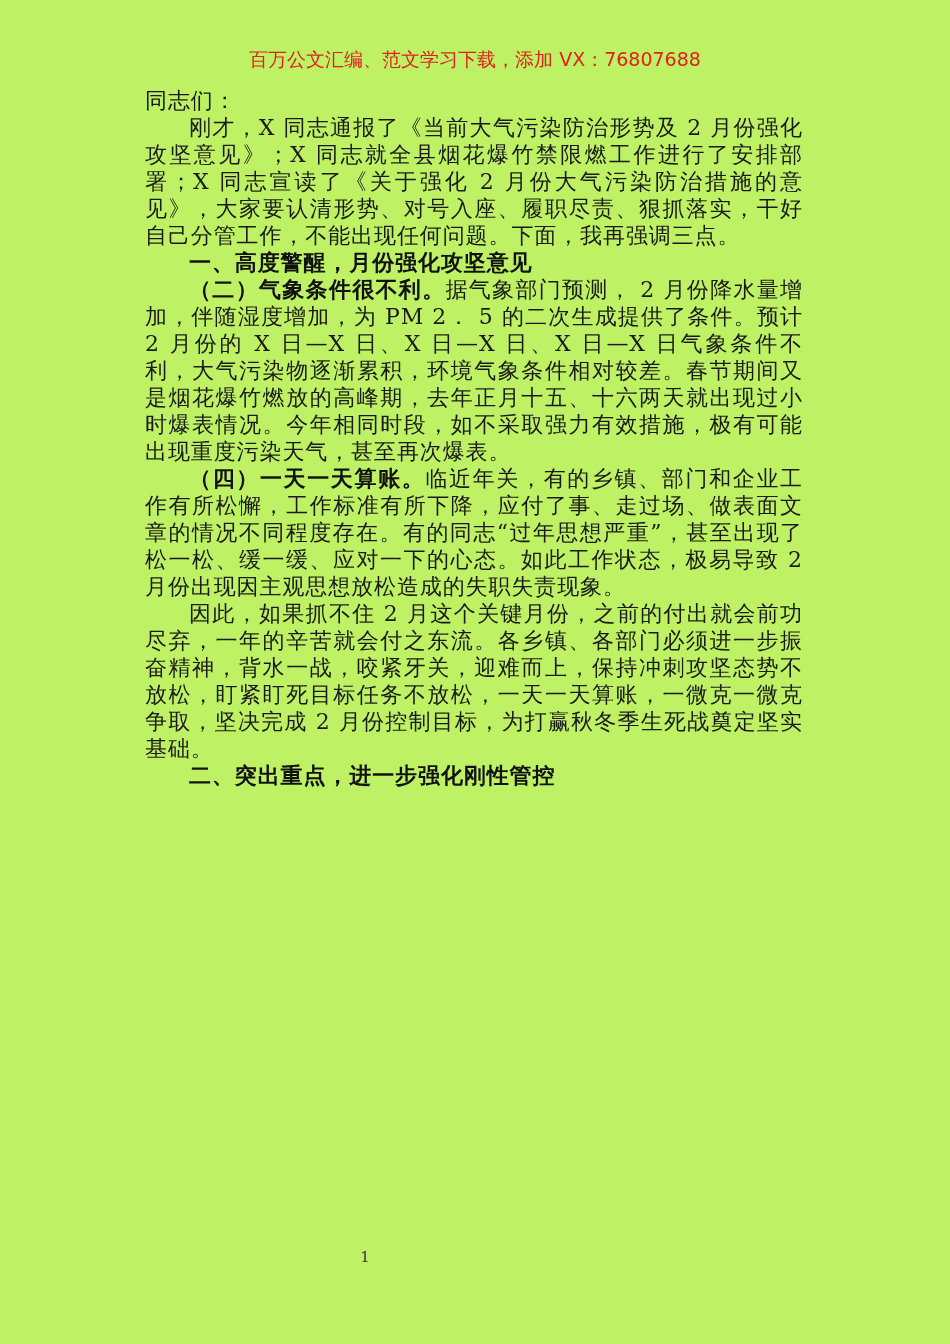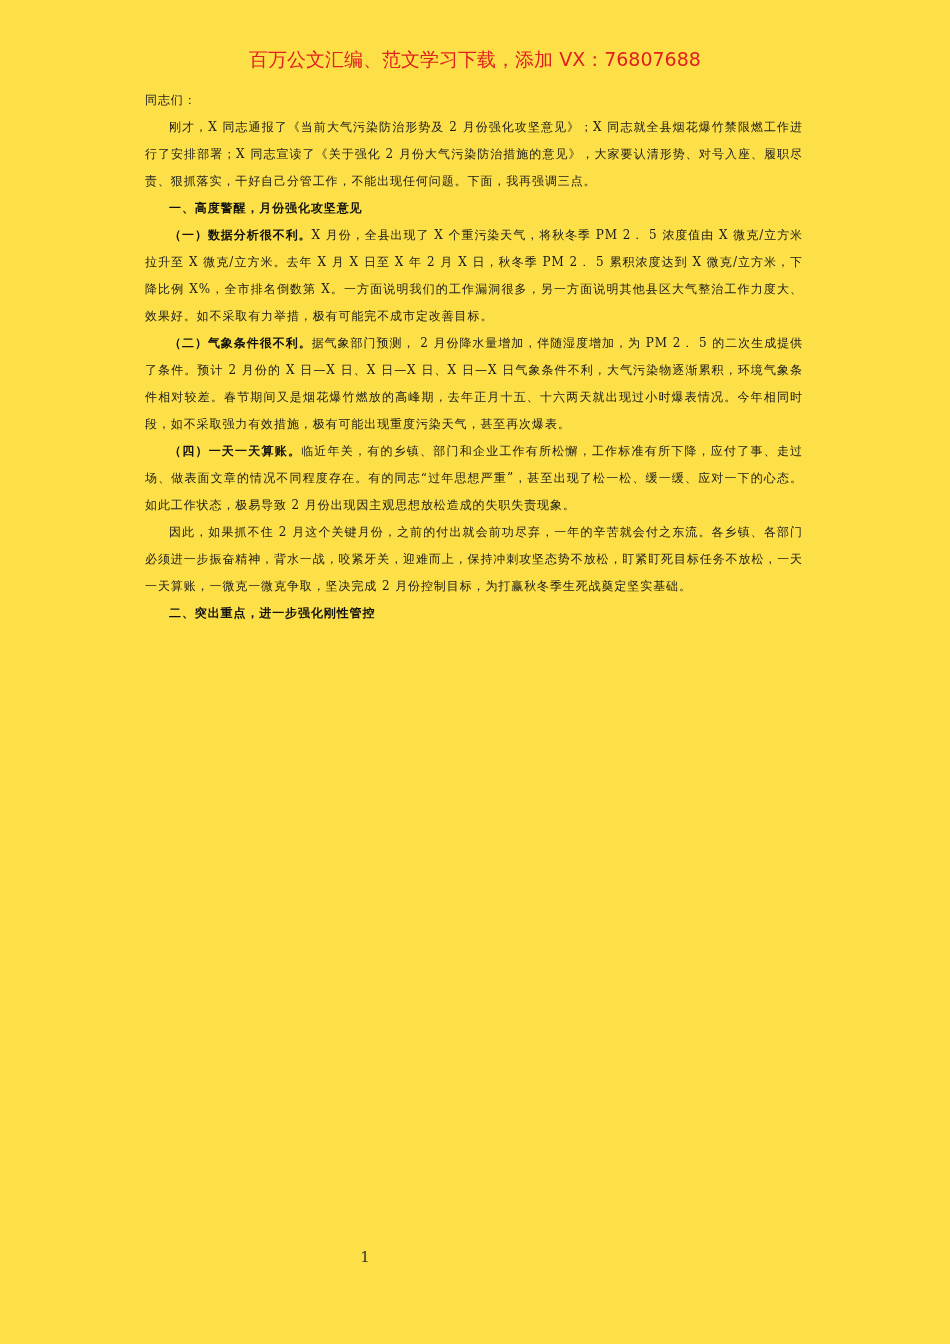--- a/index.html
+++ b/index.html
@@ -1,26 +1,26 @@
 <!DOCTYPE html>
 <html><head>
 <meta charset="utf-8">
 <style>
   html, body { margin: 0; padding: 0; background: #ffffff; }
   body { width: 950px; height: 1344px; position: relative; overflow: hidden; }
-  .page { position: absolute; left: 0; top: 0; width: 950px; height: 1344px; background: #fde047; }
+  .page { position: absolute; left: 0; top: 0; width: 950px; height: 1344px; background: #bef264; }
   .watermark {
     position: absolute; left: 0; top: 46px; width: 950px; text-align: center;
     color: #e02020; font-family: "DejaVu Sans", "Liberation Sans", sans-serif;
     font-size: 19px; line-height: 26px; letter-spacing: 0px;
   }
   .body {
     position: absolute; left: 145px; top: 87px; width: 658px;
     font-family: "DejaVu Serif", "Liberation Serif", serif;
-    font-size: 12px; line-height: 27px; color: #1a1a1a;
+    font-size: 22px; line-height: 27px; color: #1a1a1a;
     letter-spacing: 0.9px; text-align: justify;
   }
   .body p { margin: 0; padding: 0; }
   .indent { text-indent: 2em; }
   .heading { text-indent: 2em; font-family: "DejaVu Sans", "Liberation Sans", sans-serif; font-weight: bold; color: #111; }
   .lead { font-family: "DejaVu Sans", "Liberation Sans", sans-serif; font-weight: bold; color: #111; }
   .page-number {
     position: absolute; left: 0; top: 1248px; width: 730px; text-align: center;
     font-family: "DejaVu Serif", "Liberation Serif", serif; font-size: 15px; color: #333;
   }
@@ -30,23 +30,20 @@
 
 <div class="page">
   <div class="watermark">百万公文汇编、范文学习下载，添加 VX：76807688</div>
 
   <div class="body">
     <p>同志们：</p>
     <p class="indent">刚才，X 同志通报了《当前大气污染防治形势及 2 月份强化攻坚意见》；X 同志就全县烟花爆竹禁限燃工作进行了安排部署；X 同志宣读了《关于强化 2 月份大气污染防治措施的意见》，大家要认清形势、对号入座、履职尽责、狠抓落实，干好自己分管工作，不能出现任何问题。下面，我再强调三点。</p>
     <p class="heading">一、高度警醒，月份强化攻坚意见</p>
 
     <p class="indent">
-      <span class="lead">（一）数据分析很不利。</span><span>X 月份，全县出现了 X 个重污染天气，将秋冬季 PM 2． 5 浓度值由 X 微克/立方米拉升至 X 微克/立方米。去年 X 月 X 日至 X 年 2 月 X 日，秋冬季 PM 2． 5 累积浓度达到 X 微克/立方米，下降比例 X%，全市排名倒数第 X。一方面说明我们的工作漏洞很多，另一方面说明其他县区大气整治工作力度大、效果好。如不采取有力举措，极有可能完不成市定改善目标。</span>
-    </p>
-    <p class="indent">
       <span class="lead">（二）气象条件很不利。</span><span>据气象部门预测， 2 月份降水量增加，伴随湿度增加，为 PM 2． 5 的二次生成提供了条件。预计 2 月份的 X 日—X 日、X 日—X 日、X 日—X 日气象条件不利，大气污染物逐渐累积，环境气象条件相对较差。春节期间又是烟花爆竹燃放的高峰期，去年正月十五、十六两天就出现过小时爆表情况。今年相同时段，如不采取强力有效措施，极有可能出现重度污染天气，甚至再次爆表。</span>
     </p>
     <p class="indent">
       <span class="lead">（四）一天一天算账。</span><span>临近年关，有的乡镇、部门和企业工作有所松懈，工作标准有所下降，应付了事、走过场、做表面文章的情况不同程度存在。有的同志“过年思想严重”，甚至出现了松一松、缓一缓、应对一下的心态。如此工作状态，极易导致 2 月份出现因主观思想放松造成的失职失责现象。</span>
     </p>
 
     <p class="indent">因此，如果抓不住 2 月这个关键月份，之前的付出就会前功尽弃，一年的辛苦就会付之东流。各乡镇、各部门必须进一步振奋精神，背水一战，咬紧牙关，迎难而上，保持冲刺攻坚态势不放松，盯紧盯死目标任务不放松，一天一天算账，一微克一微克争取，坚决完成 2 月份控制目标，为打赢秋冬季生死战奠定坚实基础。</p>
     <p class="heading">二、突出重点，进一步强化刚性管控</p>
   </div>
 

